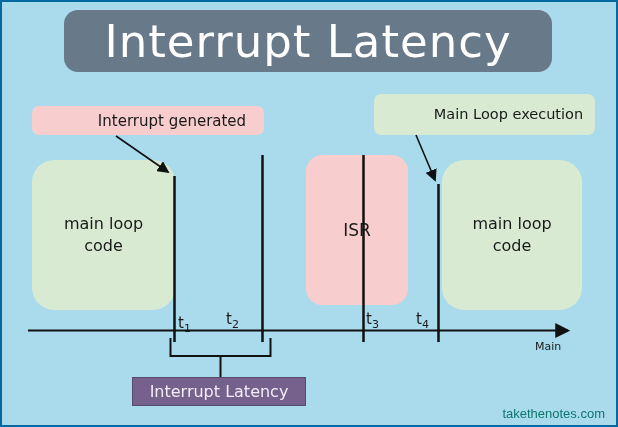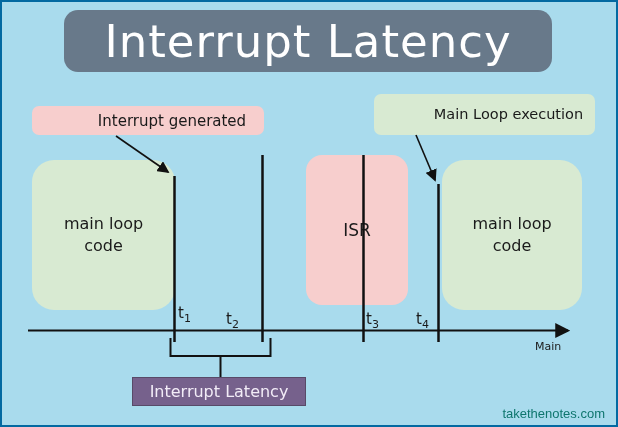--- a/index.html
+++ b/index.html
@@ -112,21 +112,21 @@
     <line x1="361.5" y1="153" x2="361.5" y2="340" stroke="#111111" stroke-width="2.5"></line>
     <line x1="436.5" y1="182" x2="436.5" y2="340" stroke="#111111" stroke-width="2.5"></line>
 
     <line x1="114" y1="134" x2="166" y2="170" stroke="#111111" stroke-width="1.6" marker-end="url(#arrow)"></line>
     <line x1="414" y1="133" x2="433" y2="178" stroke="#111111" stroke-width="1.6" marker-end="url(#arrow)"></line>
 
     <path d="M168.5,336 L168.5,354 L268.5,354 L268.5,336" fill="none" stroke="#111111" stroke-width="2"></path>
     <line x1="218.5" y1="354" x2="218.5" y2="376" stroke="#111111" stroke-width="2"></line>
   </svg>
 
-  <div class="tick" style="left:176px;top:302px">
+  <div class="tick" style="left:176px;top:312px">
     <span>t</span><sub>1</sub>
   </div>
   <div class="tick" style="left:224px;top:308px">
     <span>t</span><sub>2</sub>
   </div>
   <div class="tick" style="left:364px;top:308px">
     <span>t</span><sub>3</sub>
   </div>
   <div class="tick" style="left:414px;top:308px">
     <span>t</span><sub>4</sub>

